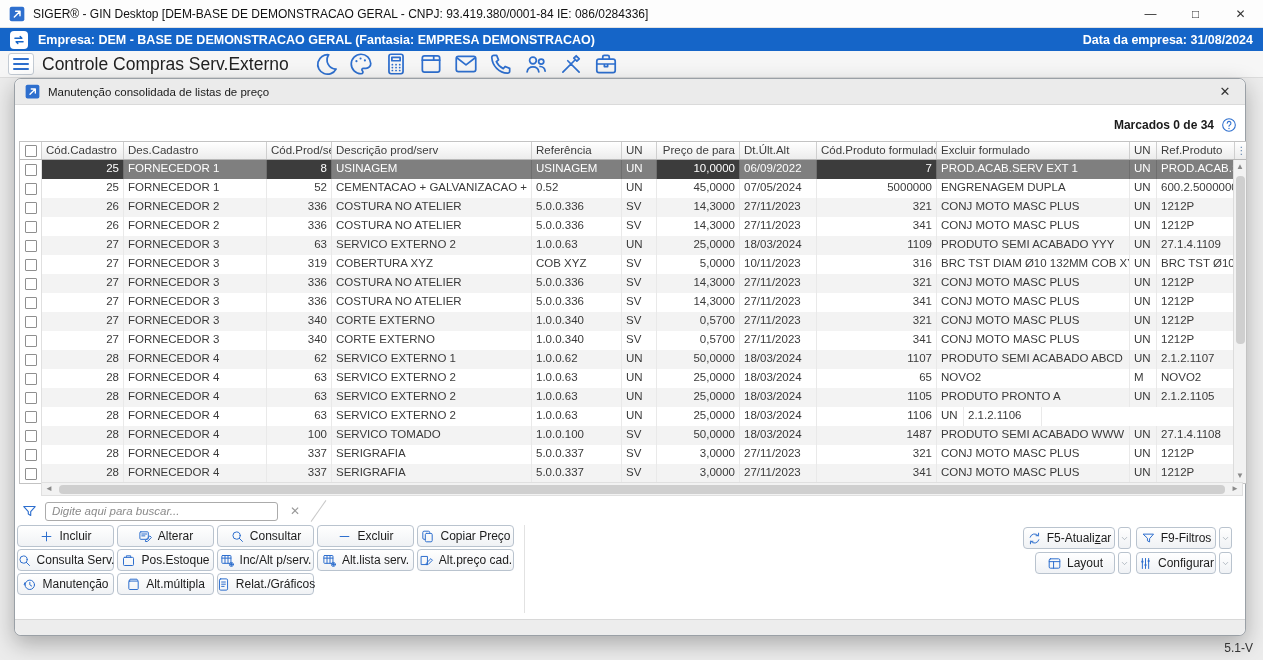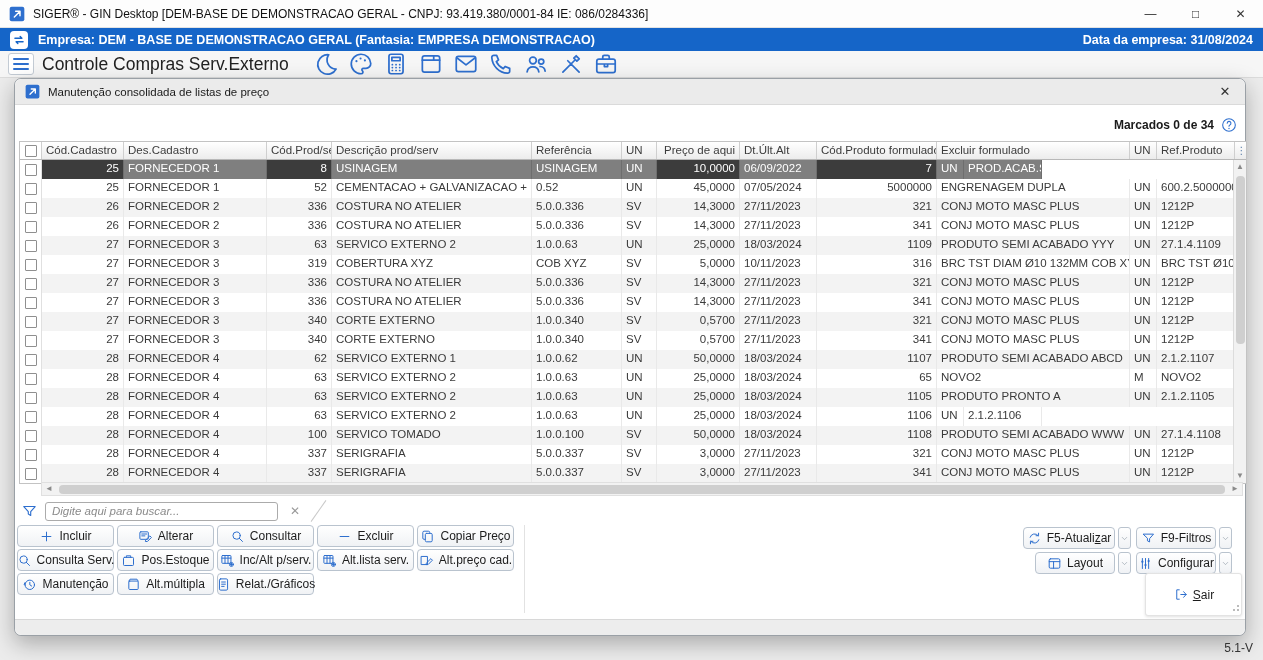--- a/index.html
+++ b/index.html
@@ -232,21 +232,21 @@
       <div class="g-hdr" id="ghdr">
           <div class="cbcell">
             <span class="cb"></span>
           </div>
           <div class="hc" style="width: 82px; flex: 0 0 82px;">Cód.Cadastro</div>
           <div class="hc" style="width: 143px; flex: 0 0 143px;">Des.Cadastro</div>
           <div class="hc r" style="width: 65px; flex: 0 0 65px;">Cód.Prod/serv</div>
           <div class="hc" style="width: 200px; flex: 0 0 200px;">Descrição prod/serv</div>
           <div class="hc" style="width: 90px; flex: 0 0 90px;">Referência</div>
           <div class="hc" style="width: 35px; flex: 0 0 35px;">UN</div>
-          <div class="hc r" style="width: 83px; flex: 0 0 83px;">Preço de aqui</div>
+          <div class="hc r" style="width: 83px; flex: 0 0 83px;">Preço de para</div>
           <div class="hc" style="width: 77px; flex: 0 0 77px;">Dt.Últ.Alt</div>
           <div class="hc r" style="width: 120px; flex: 0 0 120px;">Cód.Produto formulado</div>
           <div class="hc" style="width: 193px; flex: 0 0 193px;">Excluir formulado</div>
           <div class="hc" style="width: 27px; flex: 0 0 27px;">UN</div>
           <div class="hc" style="width: 78px; flex: 0 0 78px;">Ref.Produto</div>
           <div class="optcell">⋮</div>
         </div>
       <div class="g-body" id="gbody">
           <div class="g-row sel">
             <div class="cbcell">
@@ -254,20 +254,21 @@
             </div>
             <div class="c r dark" style="width: 82px; flex: 0 0 82px;">25</div>
             <div class="c" style="width: 143px; flex: 0 0 143px;">FORNECEDOR 1</div>
             <div class="c r dark" style="width: 65px; flex: 0 0 65px;">8</div>
             <div class="c" style="width: 200px; flex: 0 0 200px;">USINAGEM</div>
             <div class="c" style="width: 90px; flex: 0 0 90px;">USINAGEM</div>
             <div class="c" style="width: 35px; flex: 0 0 35px;">UN</div>
             <div class="c r dark" style="width: 83px; flex: 0 0 83px;">10,0000</div>
             <div class="c" style="width: 77px; flex: 0 0 77px;">06/09/2022</div>
             <div class="c r dark" style="width: 120px; flex: 0 0 120px;">7</div>
+            <div class="c" style="width: 193px; flex: 0 0 193px;">PROD.ACAB.SERV EXT 1</div>
             <div class="c" style="width: 27px; flex: 0 0 27px;">UN</div>
             <div class="c" style="width: 78px; flex: 0 0 78px;">PROD.ACAB.S</div>
           </div>
           <div class="g-row">
             <div class="cbcell">
               <span class="cb"></span>
             </div>
             <div class="c r" style="width: 82px; flex: 0 0 82px;">25</div>
             <div class="c" style="width: 143px; flex: 0 0 143px;">FORNECEDOR 1</div>
             <div class="c r" style="width: 65px; flex: 0 0 65px;">52</div>
@@ -489,21 +490,21 @@
               <span class="cb"></span>
             </div>
             <div class="c r" style="width: 82px; flex: 0 0 82px;">28</div>
             <div class="c" style="width: 143px; flex: 0 0 143px;">FORNECEDOR 4</div>
             <div class="c r" style="width: 65px; flex: 0 0 65px;">100</div>
             <div class="c" style="width: 200px; flex: 0 0 200px;">SERVICO TOMADO</div>
             <div class="c" style="width: 90px; flex: 0 0 90px;">1.0.0.100</div>
             <div class="c" style="width: 35px; flex: 0 0 35px;">SV</div>
             <div class="c r" style="width: 83px; flex: 0 0 83px;">50,0000</div>
             <div class="c" style="width: 77px; flex: 0 0 77px;">18/03/2024</div>
-            <div class="c r" style="width: 120px; flex: 0 0 120px;">1108</div>
+            <div class="c r" style="width: 120px; flex: 0 0 120px;">1487</div>
             <div class="c" style="width: 193px; flex: 0 0 193px;">PRODUTO SEMI ACABADO WWW</div>
             <div class="c" style="width: 27px; flex: 0 0 27px;">UN</div>
             <div class="c" style="width: 78px; flex: 0 0 78px;">27.1.4.1108</div>
           </div>
           <div class="g-row">
             <div class="cbcell">
               <span class="cb"></span>
             </div>
             <div class="c r" style="width: 82px; flex: 0 0 82px;">28</div>
             <div class="c" style="width: 143px; flex: 0 0 143px;">FORNECEDOR 4</div>
@@ -754,29 +755,18 @@
         <span class="drop">
             <span class="icon gray">
               <svg viewBox="0 0 24 24">
                 <path d="M6 9l6 6 6-6"></path>
               </svg>
             </span>
           </span>
       </div>
     </div>
 
-    <div class="sairpanel">
-      <button class="sairbtn">
-        <span class="icon">
-            <svg viewBox="0 0 24 24">
-              <path d="M10 4.5H6v15h4M12.5 12H21M17 7.5l4 4.5-4 4.5"></path>
-            </svg>
-          </span>
-        <span><span></span><span class="u">S</span><span>air</span></span>
-      </button>
-      <span class="grip"></span>
-    </div>
 
     <div class="dlg-footer"></div>
   </div>
 
   <div class="version">5.1-V</div>
 </div>
 
 </body></html>

